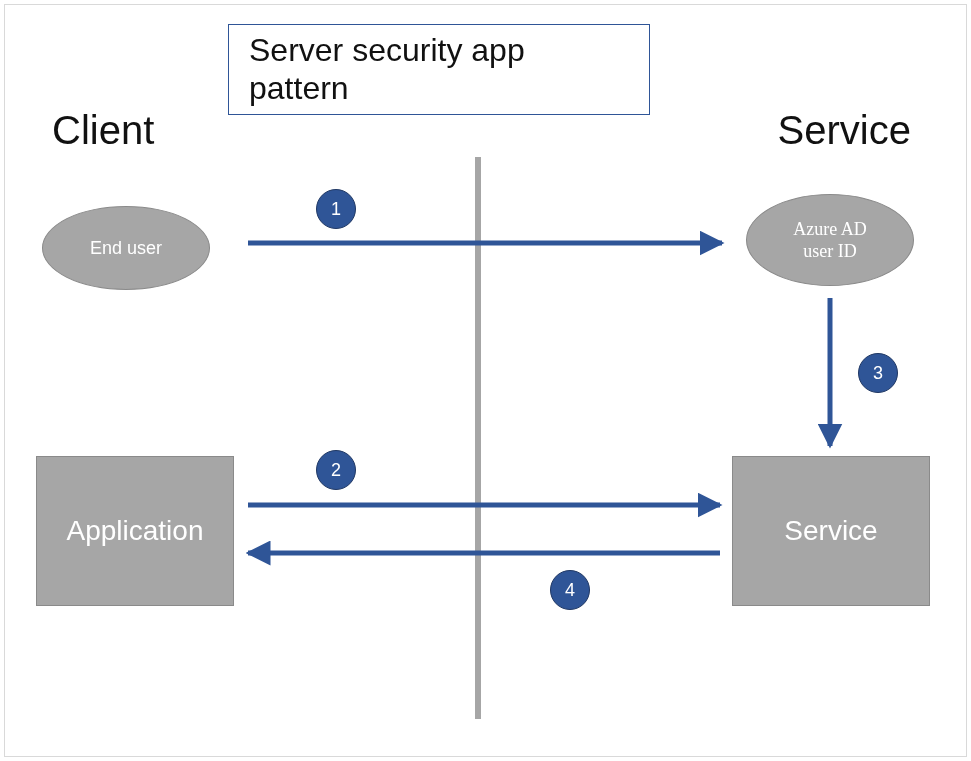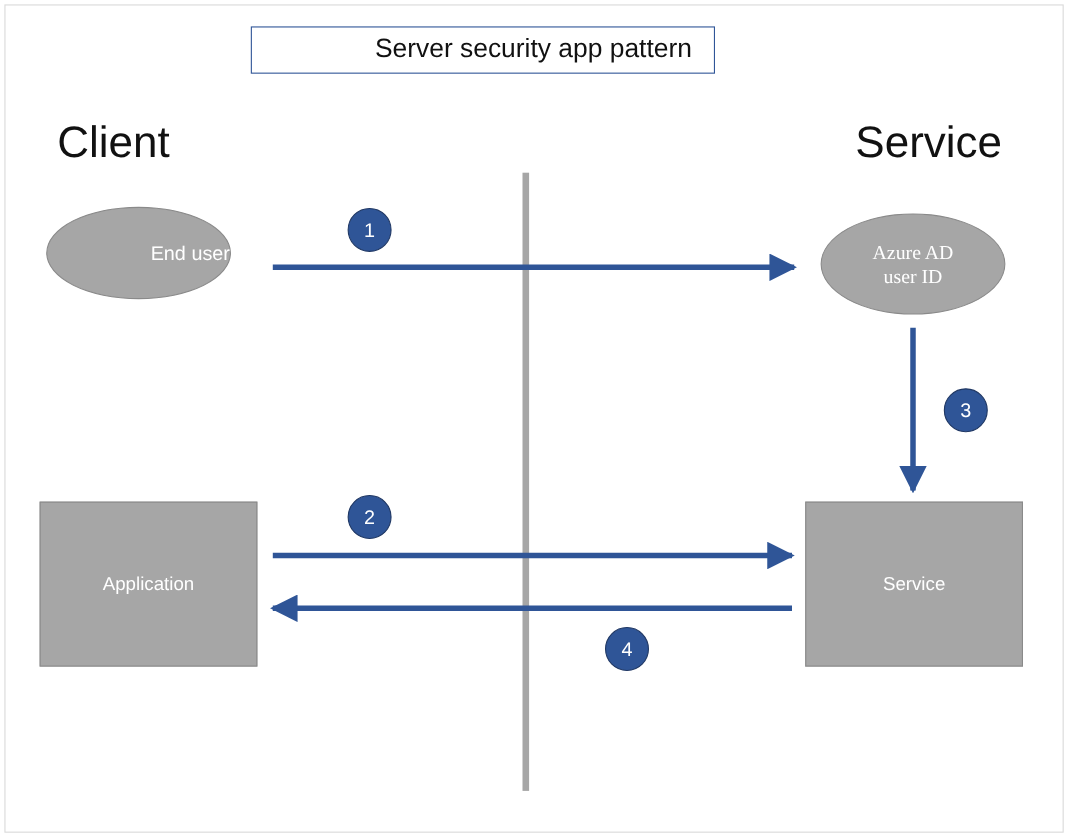--- a/index.html
+++ b/index.html
@@ -20,23 +20,23 @@
     top: 4px;
     width: 963px;
     height: 753px;
     border: 1px solid #d9d9d9;
     box-sizing: border-box;
   }
   .title-box {
     position: absolute;
     border: 1px solid #2f5597;
     background: #ffffff;
-    text-align: right;
+    text-align: left;
     color: #111;
-    font-size: 24px;
+    font-size: 32px;
     line-height: 1.2;
     padding: 6px 20px;
     box-sizing: border-box;
   }
   .heading {
     position: absolute;
     color: #111;
     font-size: 40px;
     line-height: 1;
   }
@@ -58,21 +58,21 @@
   }
   .rect {
     position: absolute;
     background: #a6a6a6;
     border: 1px solid #8a8a8a;
     color: #ffffff;
     display: flex;
     align-items: center;
     justify-content: center;
     text-align: center;
-    font-size: 17px;
+    font-size: 28px;
     box-sizing: border-box;
   }
   .divider {
     position: absolute;
     background: #a6a6a6;
   }
   .badge {
     position: absolute;
     width: 40px;
     height: 40px;
@@ -99,21 +99,21 @@
 <div class="canvas">
   <div class="frame"></div>
 
   <div class="title-box" style="left:228px; top:24px; width:422px;">Server security app pattern</div>
 
   <div class="heading" style="left:52px; top:110px;">Client</div>
   <div class="heading" style="right:60px; top:110px; text-align:right;">Service</div>
 
   <div class="divider" style="left:475px; top:157px; width:6px; height:562px;"></div>
 
-  <div class="ellipse" style="left:42px; top:188px; width:168px; height:84px;justify-content:flex-end;">
+  <div class="ellipse" style="left:42px; top:206px; width:168px; height:84px;">
     <span class="inner">End user</span>
   </div>
   <div class="ellipse" style="left:746px; top:194px; width:168px; height:92px;font-family:Liberation Serif, serif;">
     <span class="inner">Azure AD<br>user ID</span>
   </div>
 
   <div class="rect" style="left:36px; top:456px; width:198px; height:150px;">
     <span>Application</span>
   </div>
   <div class="rect" style="left:732px; top:456px; width:198px; height:150px;">

